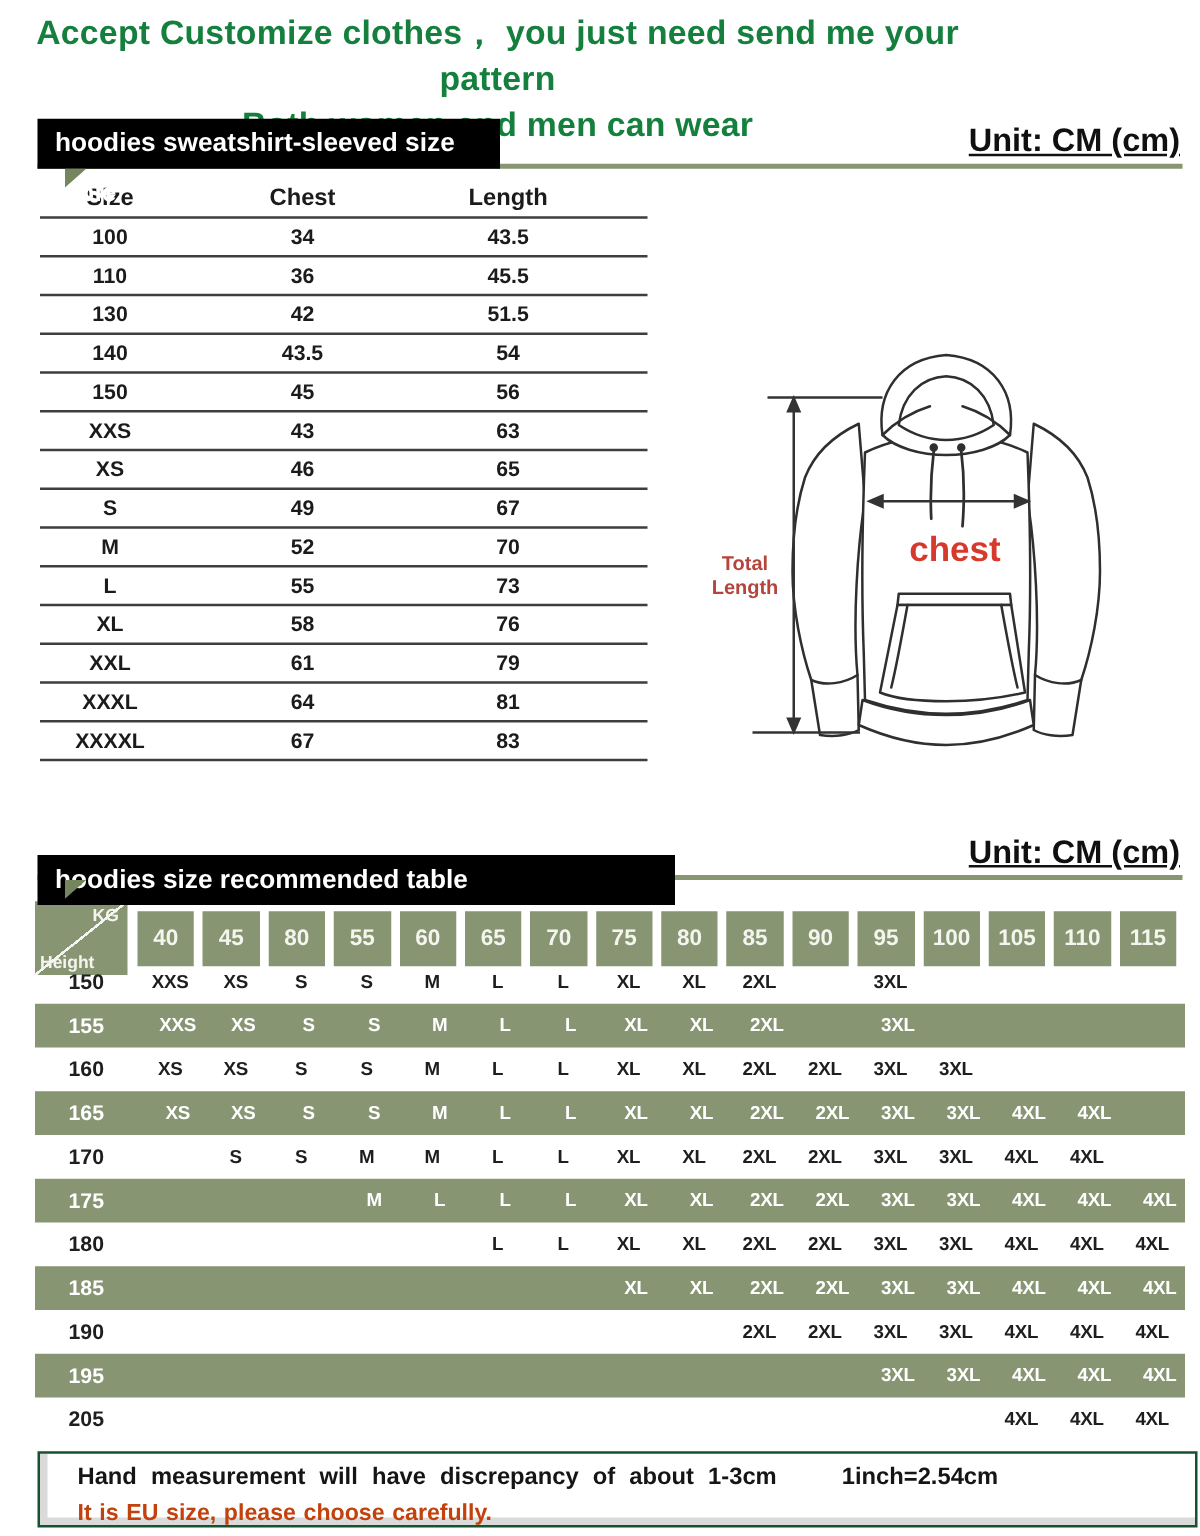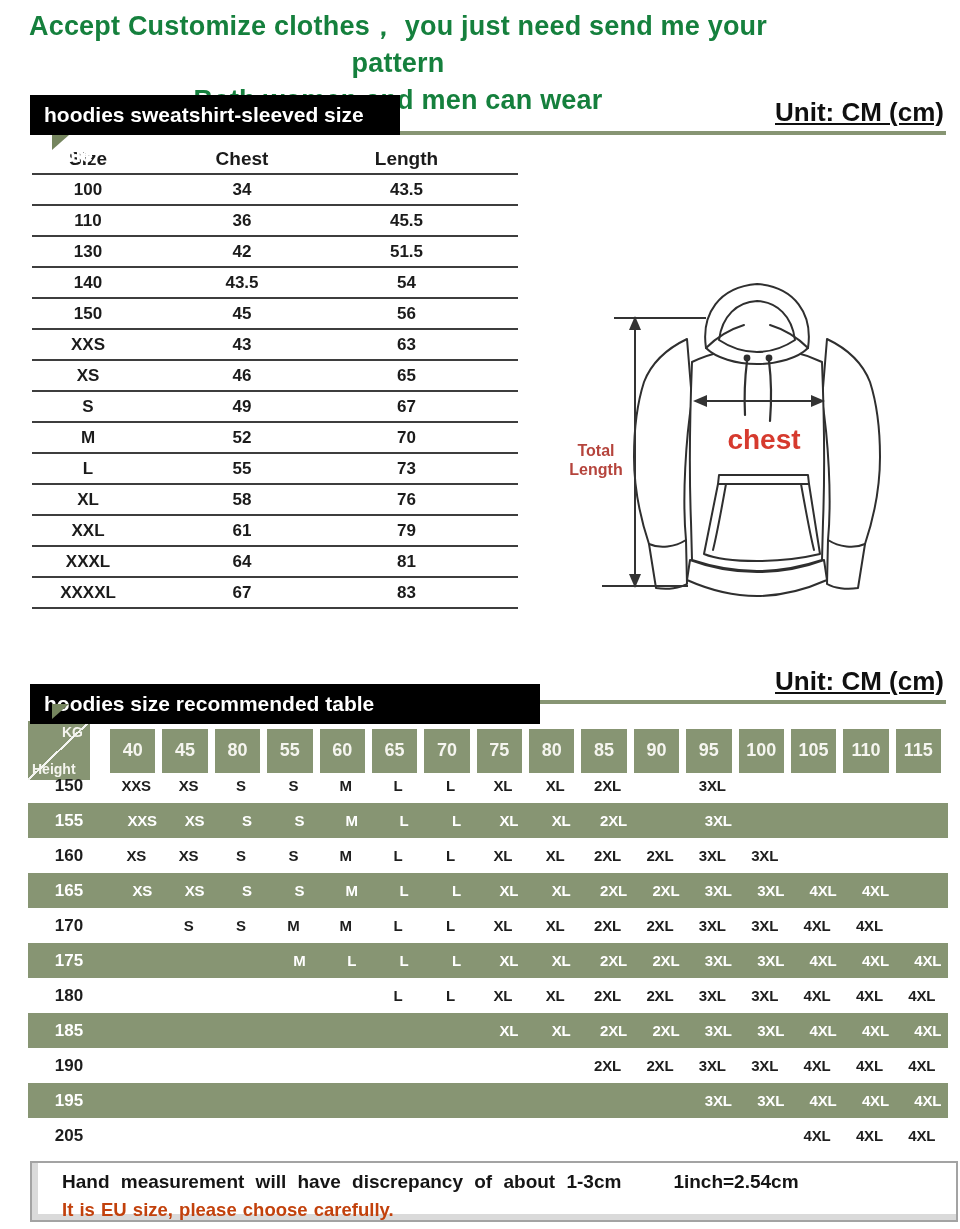--- a/index.html
+++ b/index.html
@@ -43,36 +43,36 @@
   #size-table th:nth-child(3), #size-table td:nth-child(3) { width: 178px; padding-right: 46px; }
 
   
   #diagram { position: absolute; left: 556px; top: 272px; width: 402px; height: 348px; }
 
   
   .mgrid { display: grid; grid-template-columns: 82px repeat(16, 1fr); align-items: center; }
   #matrix-header { position: absolute; left: 28px; top: 721px; width: 920px; height: 44px; }
   .hcell { background: #879573; height: 44px; margin-right: 7px; display: flex; align-items: center;
            justify-content: center; color: #f5f5ef; font-weight: bold; font-size: 18px; }
-  #corner-cell { position: relative; background: #879573; height: 59px; margin-right: 20px;
+  #corner-cell { position: relative; background: #879573; height: 59px; margin-right: 8px;
     background-image: linear-gradient(to bottom right,
       rgba(0,0,0,0) calc(50% - 1px), rgba(255,255,255,0.9) calc(50% - 1px),
       rgba(255,255,255,0.9) calc(50% + 1px), rgba(0,0,0,0) calc(50% + 1px)); }
   #corner-cell .kg { position: absolute; top: 3px; right: 7px; color: #f5f5ef; font-weight: bold; font-size: 14px; }
   #corner-cell .height { position: absolute; bottom: 3px; left: 4px; color: #f5f5ef; font-weight: bold; font-size: 14px; }
 
   #matrix-body { position: absolute; left: 28px; top: 768px; width: 920px; }
   .mrow { height: 35px; color: #1e1e1e; }
   .mrow.stripe { background: #879573; color: #ffffff; gap: 12px; }
   .mlabel { text-align: center; font-weight: bold; font-size: 17px; }
   .mval { text-align: center; font-weight: bold; font-size: 15px; letter-spacing: -0.2px; }
 
   
   #footer { position: absolute; left: 30px; top: 1161px; width: 928px; height: 61px;
-            border: 2px solid #a3a3a3; box-shadow: inset 6px -6px 0 0 #dadada; background: #fff;
+            border: 2px solid #14532d; box-shadow: inset 6px -6px 0 0 #dadada; background: #fff;
             padding: 8px 0 0 30px; }
   .footer-line1 { display: flex; align-items: baseline; font-weight: bold; font-size: 19px; word-spacing: 6px; color: #151515; }
   .footer-line1 .right { margin-left: 52px; word-spacing: 0; }
   .footer-line2 { margin-top: 6px; font-weight: bold; font-size: 18.5px; word-spacing: 1px; color: #c2410c; }
 
   svg text { font-family: "Liberation Sans", "DejaVu Sans", sans-serif; }
 </style>
 </head>
 <body>
 

